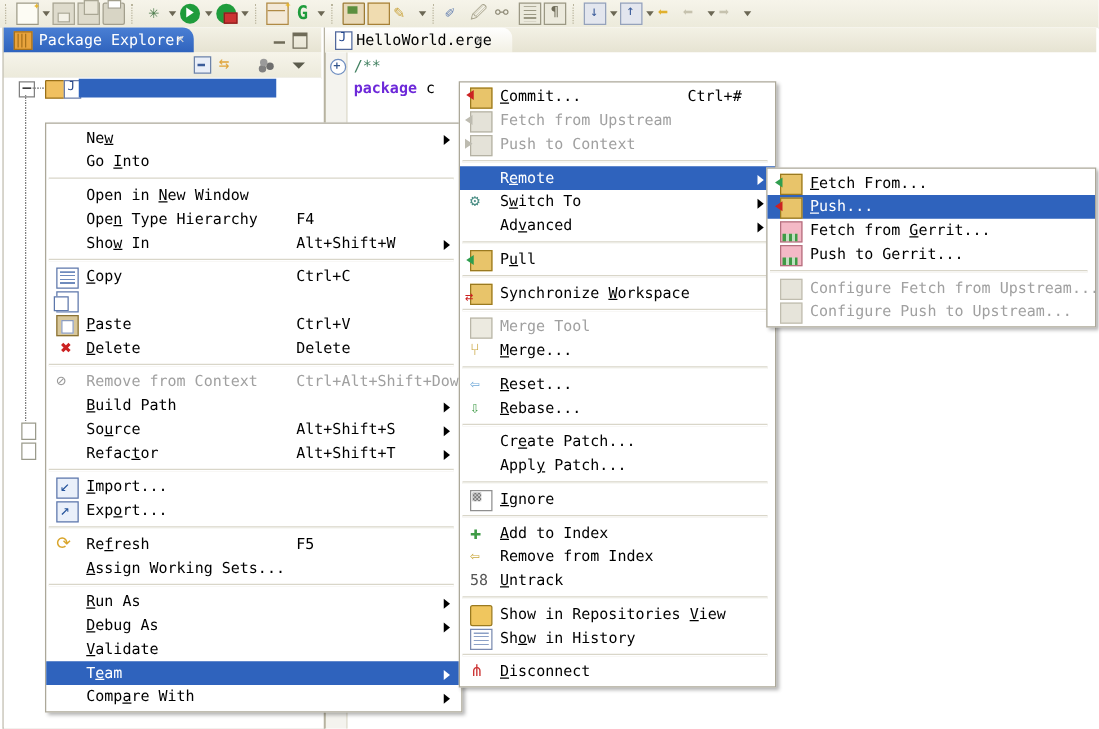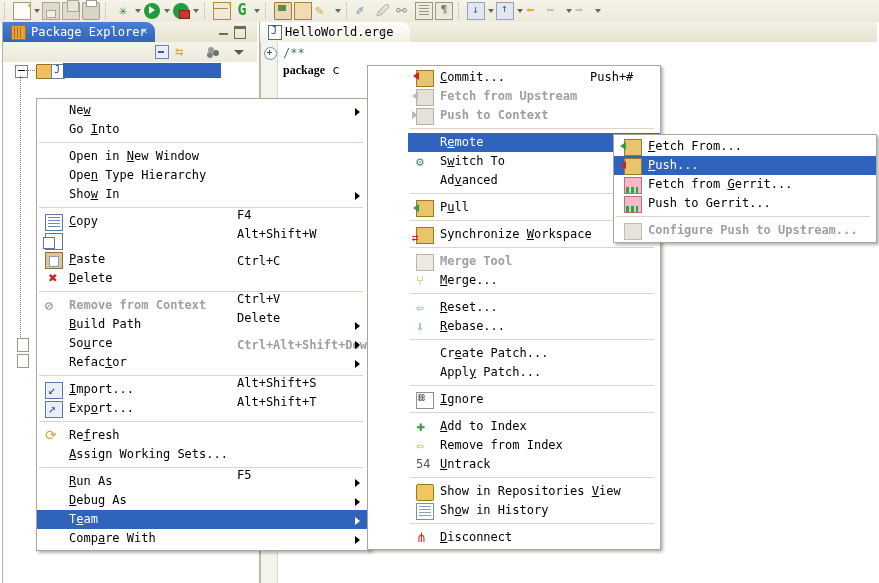--- a/index.html
+++ b/index.html
@@ -100,21 +100,21 @@
   #ed-tab-icon{position:absolute;left:8px;top:3px;width:12px;height:13px;background:#fff;border:1px solid #51689c;}
   #ed-tab-icon::after{content:"J";position:absolute;left:2px;top:-1px;font-size:10px;color:#23478e;}
   #ed-tab-label{position:absolute;left:25px;top:3px;white-space:nowrap;}
   #ed-tab-close{position:absolute;left:120px;top:3px;color:#9a9a9a;font-size:11px;}
   #ed-body{position:absolute;left:0;top:20px;width:617px;height:541px;background:#fff;
     border-left:1px solid #c6c2b0;}
   #ed-gutter{position:absolute;left:0;top:0;width:16px;height:541px;background:#f4f3ee;border-right:1px solid #dedbcd;}
   .code-line{position:absolute;left:22px;white-space:nowrap;font-size:12px;}
   #cl1{top:4px;color:#3f7f5f;}
   #cl2{top:21px;}
-  #cl2 b{color:#000000;font-family:Liberation Serif, serif;}
+  #cl2 b{color:#6d28d9;}
   #cl-plus{position:absolute;left:3px;top:5px;width:11px;height:11px;border:1px solid #6f8ec0;border-radius:50%;background:#fff;}
   #cl-plus::after{content:"";position:absolute;left:2px;top:4px;width:5px;height:1px;background:#33558c;box-shadow:0 0 0 0;}
   #cl-plus::before{content:"";position:absolute;left:4px;top:2px;width:1px;height:5px;background:#33558c;}
 
   
   .menu{
     position:absolute;background:#ffffff;
     border:1px solid #aca899;
     box-shadow:2px 2px 3px rgba(0,0,0,.30);
     padding:2px 0;
@@ -122,30 +122,30 @@
     font-size:12px;
   }
   .mi{position:relative;height:19px;line-height:19px;display:block;white-space:nowrap;}
   .mi .lbl{position:absolute;left:32px;top:0;}
   .mi .acc{position:absolute;top:0;}
   .mi .arw{position:absolute;top:7px;width:0;height:0;
     border-top:4px solid transparent;border-bottom:4px solid transparent;border-left:5px solid #000;}
   .mi .mico{position:absolute;left:8px;top:2px;width:16px;height:15px;}
   .mi.sel{background:#2f63bd;color:#fff;}
   .mi.sel .arw{border-left-color:#fff;}
-  .mi.dis{color:#a0a0a0;font-weight:bold;}
+  .mi.dis{color:#a0a0a0;}
   .mi.dis .acc{color:#a0a0a0;}
   .sep{height:1px;margin:3px 6px 3px 2px;background:#d9d6c9;border-bottom:1px solid #ffffff;}
   u{text-decoration:underline;}
 
   #menu1{left:36px;top:76px;width:332px;}
-  #menu1 .acc{left:200px;margin-top:40px;}
+  #menu1 .acc{left:200px;}
   #menu1 .arw{left:318px;}
 
-  #menu2{left:367px;top:43px;width:252px;padding-left:40px;}
+  #menu2{left:367px;top:43px;width:252px;}
   #menu2 .acc{left:182px;}
   #menu2 .arw{left:238px;}
 
   #menu3{left:613px;top:112px;width:262px;}
   #menu3 .lbl{left:34px;}
   #menu3 .mico{left:10px;}
 
   
   .i-copy{background:#fff;border:1px solid #5d77ab;}
   .i-copy::after{content:"";position:absolute;left:2px;top:2px;right:2px;bottom:2px;
@@ -457,35 +457,38 @@
       </div>
       <div class="sep"></div>
       <div class="mi">
         <span class="lbl"><u>R</u>un As</span>
         <span class="arw"></span>
       </div>
       <div class="mi">
         <span class="lbl"><u>D</u>ebug As</span>
         <span class="arw"></span>
       </div>
+      <div class="mi">
+        <span class="lbl"><u>V</u>alidate</span>
+      </div>
       <div class="mi sel">
         <span class="lbl">T<u>e</u>am</span>
         <span class="arw"></span>
       </div>
       <div class="mi">
         <span class="lbl">Comp<u>a</u>re With</span>
         <span class="arw"></span>
       </div>
     </div>
 
   <div class="menu" id="menu2">
       <div class="mi">
         <span class="mico i-commit"></span>
         <span class="lbl"><u>C</u>ommit...</span>
-        <span class="acc">Push+#</span>
+        <span class="acc">Ctrl+#</span>
       </div>
       <div class="mi dis">
         <span class="mico i-fetchup"></span>
         <span class="lbl">Fetch from Upstream</span>
       </div>
       <div class="mi dis">
         <span class="mico i-pushup"></span>
         <span class="lbl">Push to Context</span>
       </div>
       <div class="sep"></div>
@@ -545,21 +548,21 @@
       <div class="sep"></div>
       <div class="mi">
         <span class="mico i-add">✚</span>
         <span class="lbl"><u>A</u>dd to Index</span>
       </div>
       <div class="mi">
         <span class="mico i-rmidx">⇦</span>
         <span class="lbl">Remove from Index</span>
       </div>
       <div class="mi">
-        <span class="mico i-untrack">54</span>
+        <span class="mico i-untrack">58</span>
         <span class="lbl"><u>U</u>ntrack</span>
       </div>
       <div class="sep"></div>
       <div class="mi">
         <span class="mico i-repo"></span>
         <span class="lbl">Show in Repositories <u>V</u>iew</span>
       </div>
       <div class="mi">
         <span class="mico i-hist"></span>
         <span class="lbl">Sh<u>o</u>w in History</span>
@@ -584,17 +587,21 @@
         <span class="mico i-fetchger"></span>
         <span class="lbl">Fetch from <u>G</u>errit...</span>
       </div>
       <div class="mi">
         <span class="mico i-pushger"></span>
         <span class="lbl">Push to Gerrit...</span>
       </div>
       <div class="sep"></div>
       <div class="mi dis">
         <span class="mico i-cfg"></span>
+        <span class="lbl">Configure Fetch from Upstream...</span>
+      </div>
+      <div class="mi dis">
+        <span class="mico i-cfg"></span>
         <span class="lbl">Configure Push to Upstream...</span>
       </div>
     </div>
 
 </div>
 
 </body></html>

